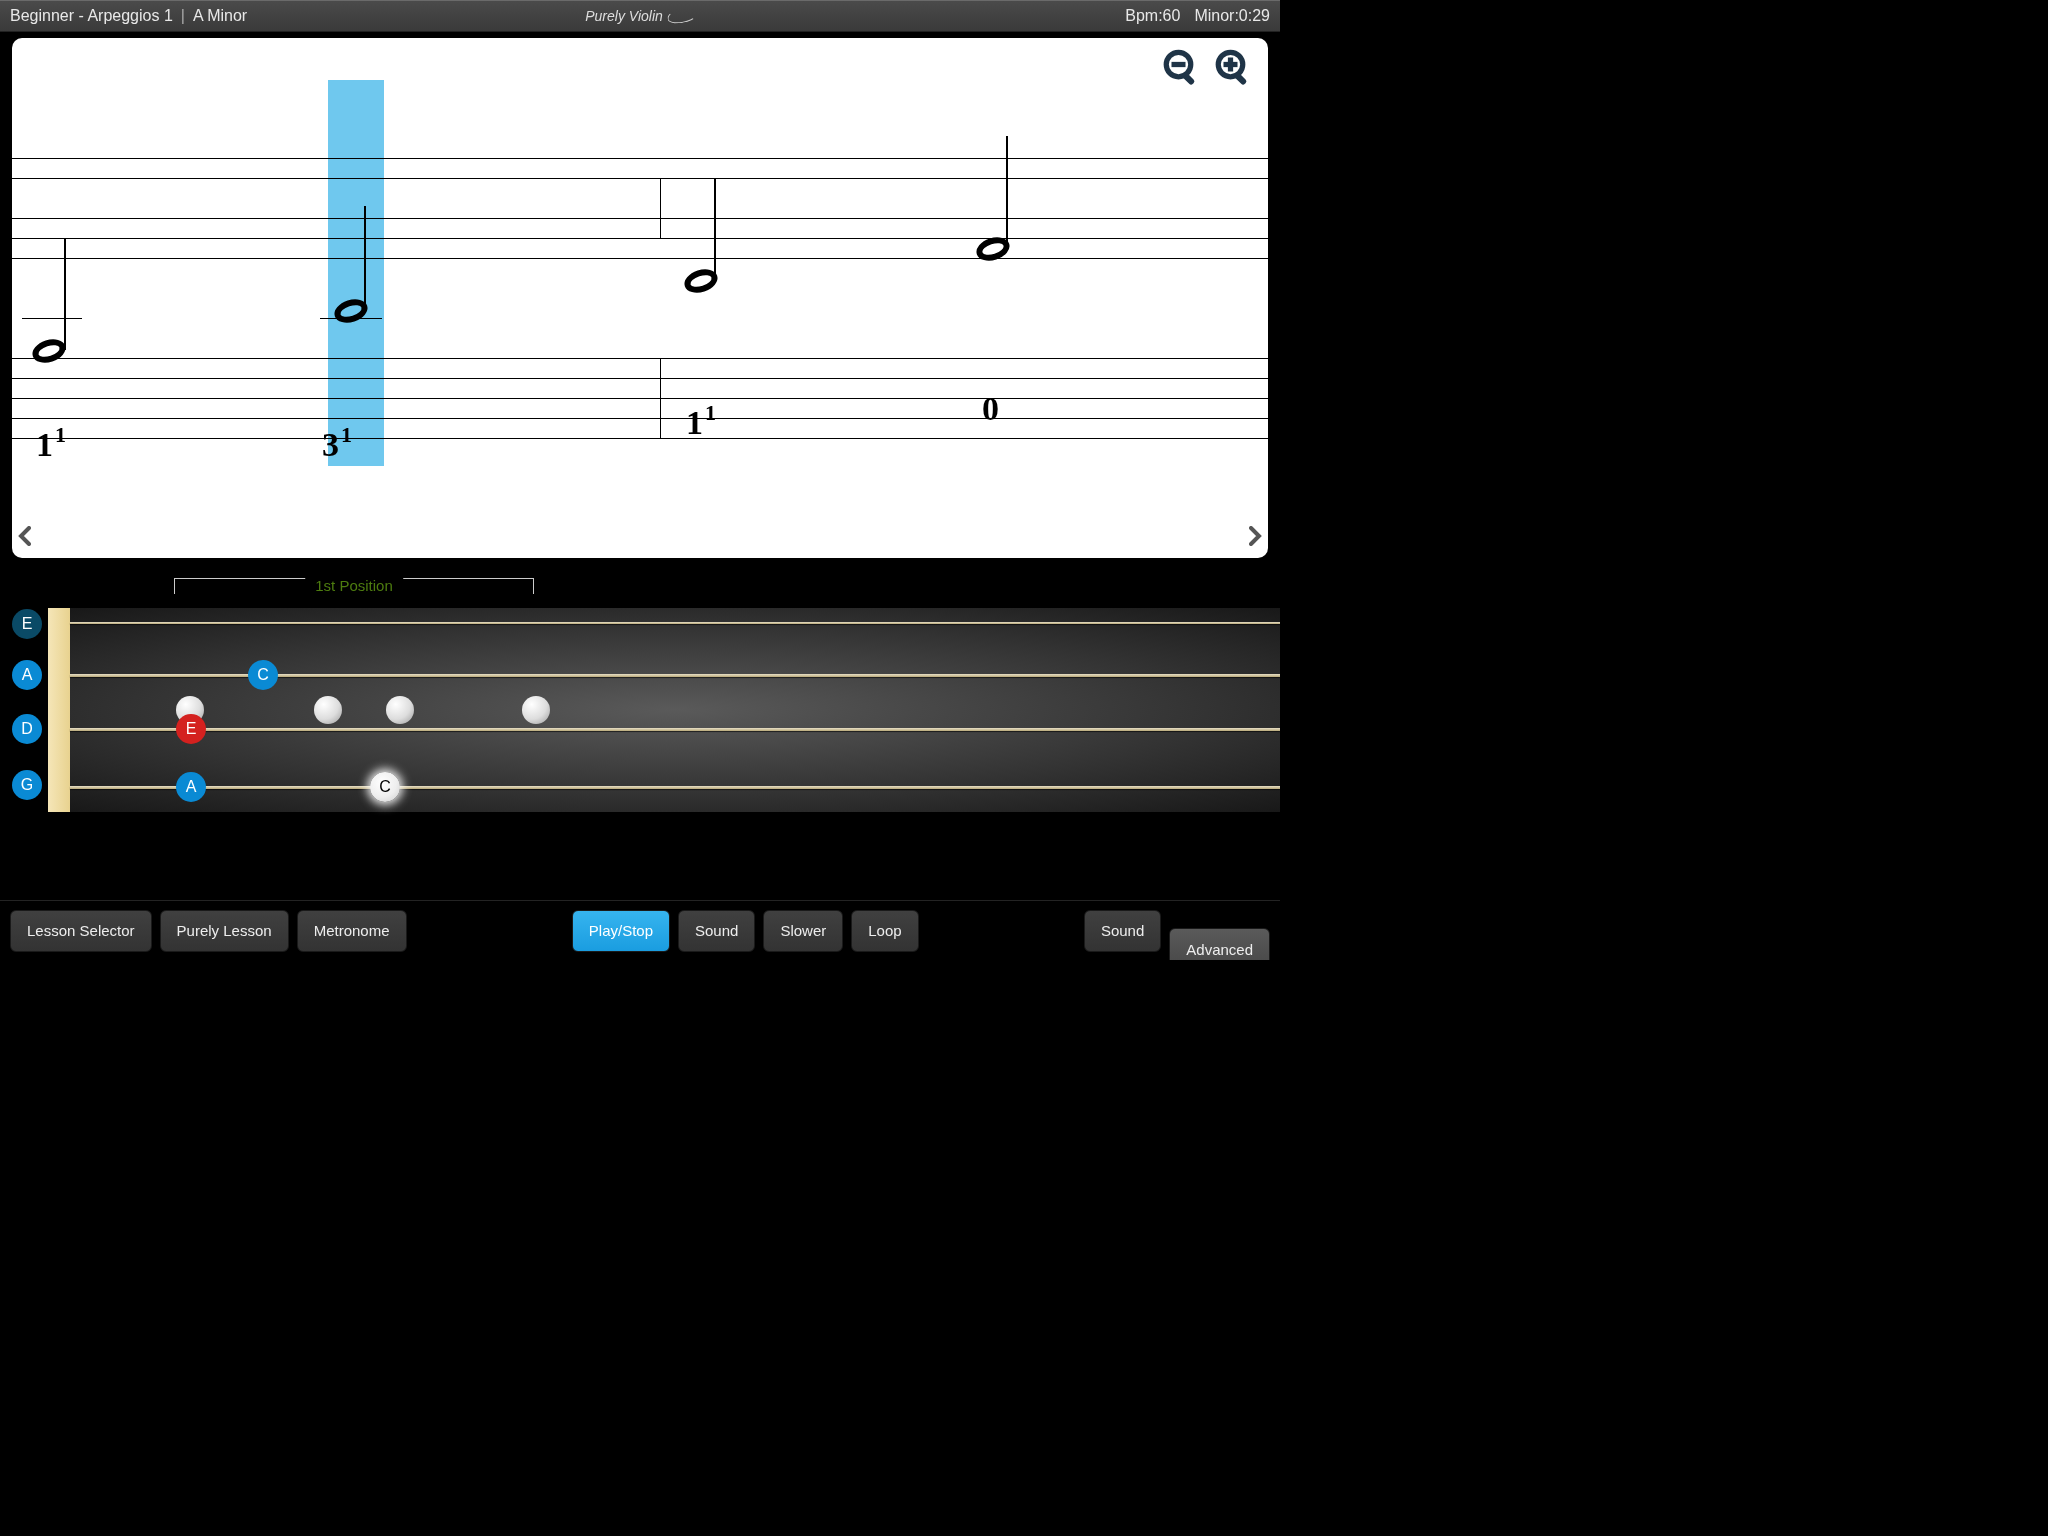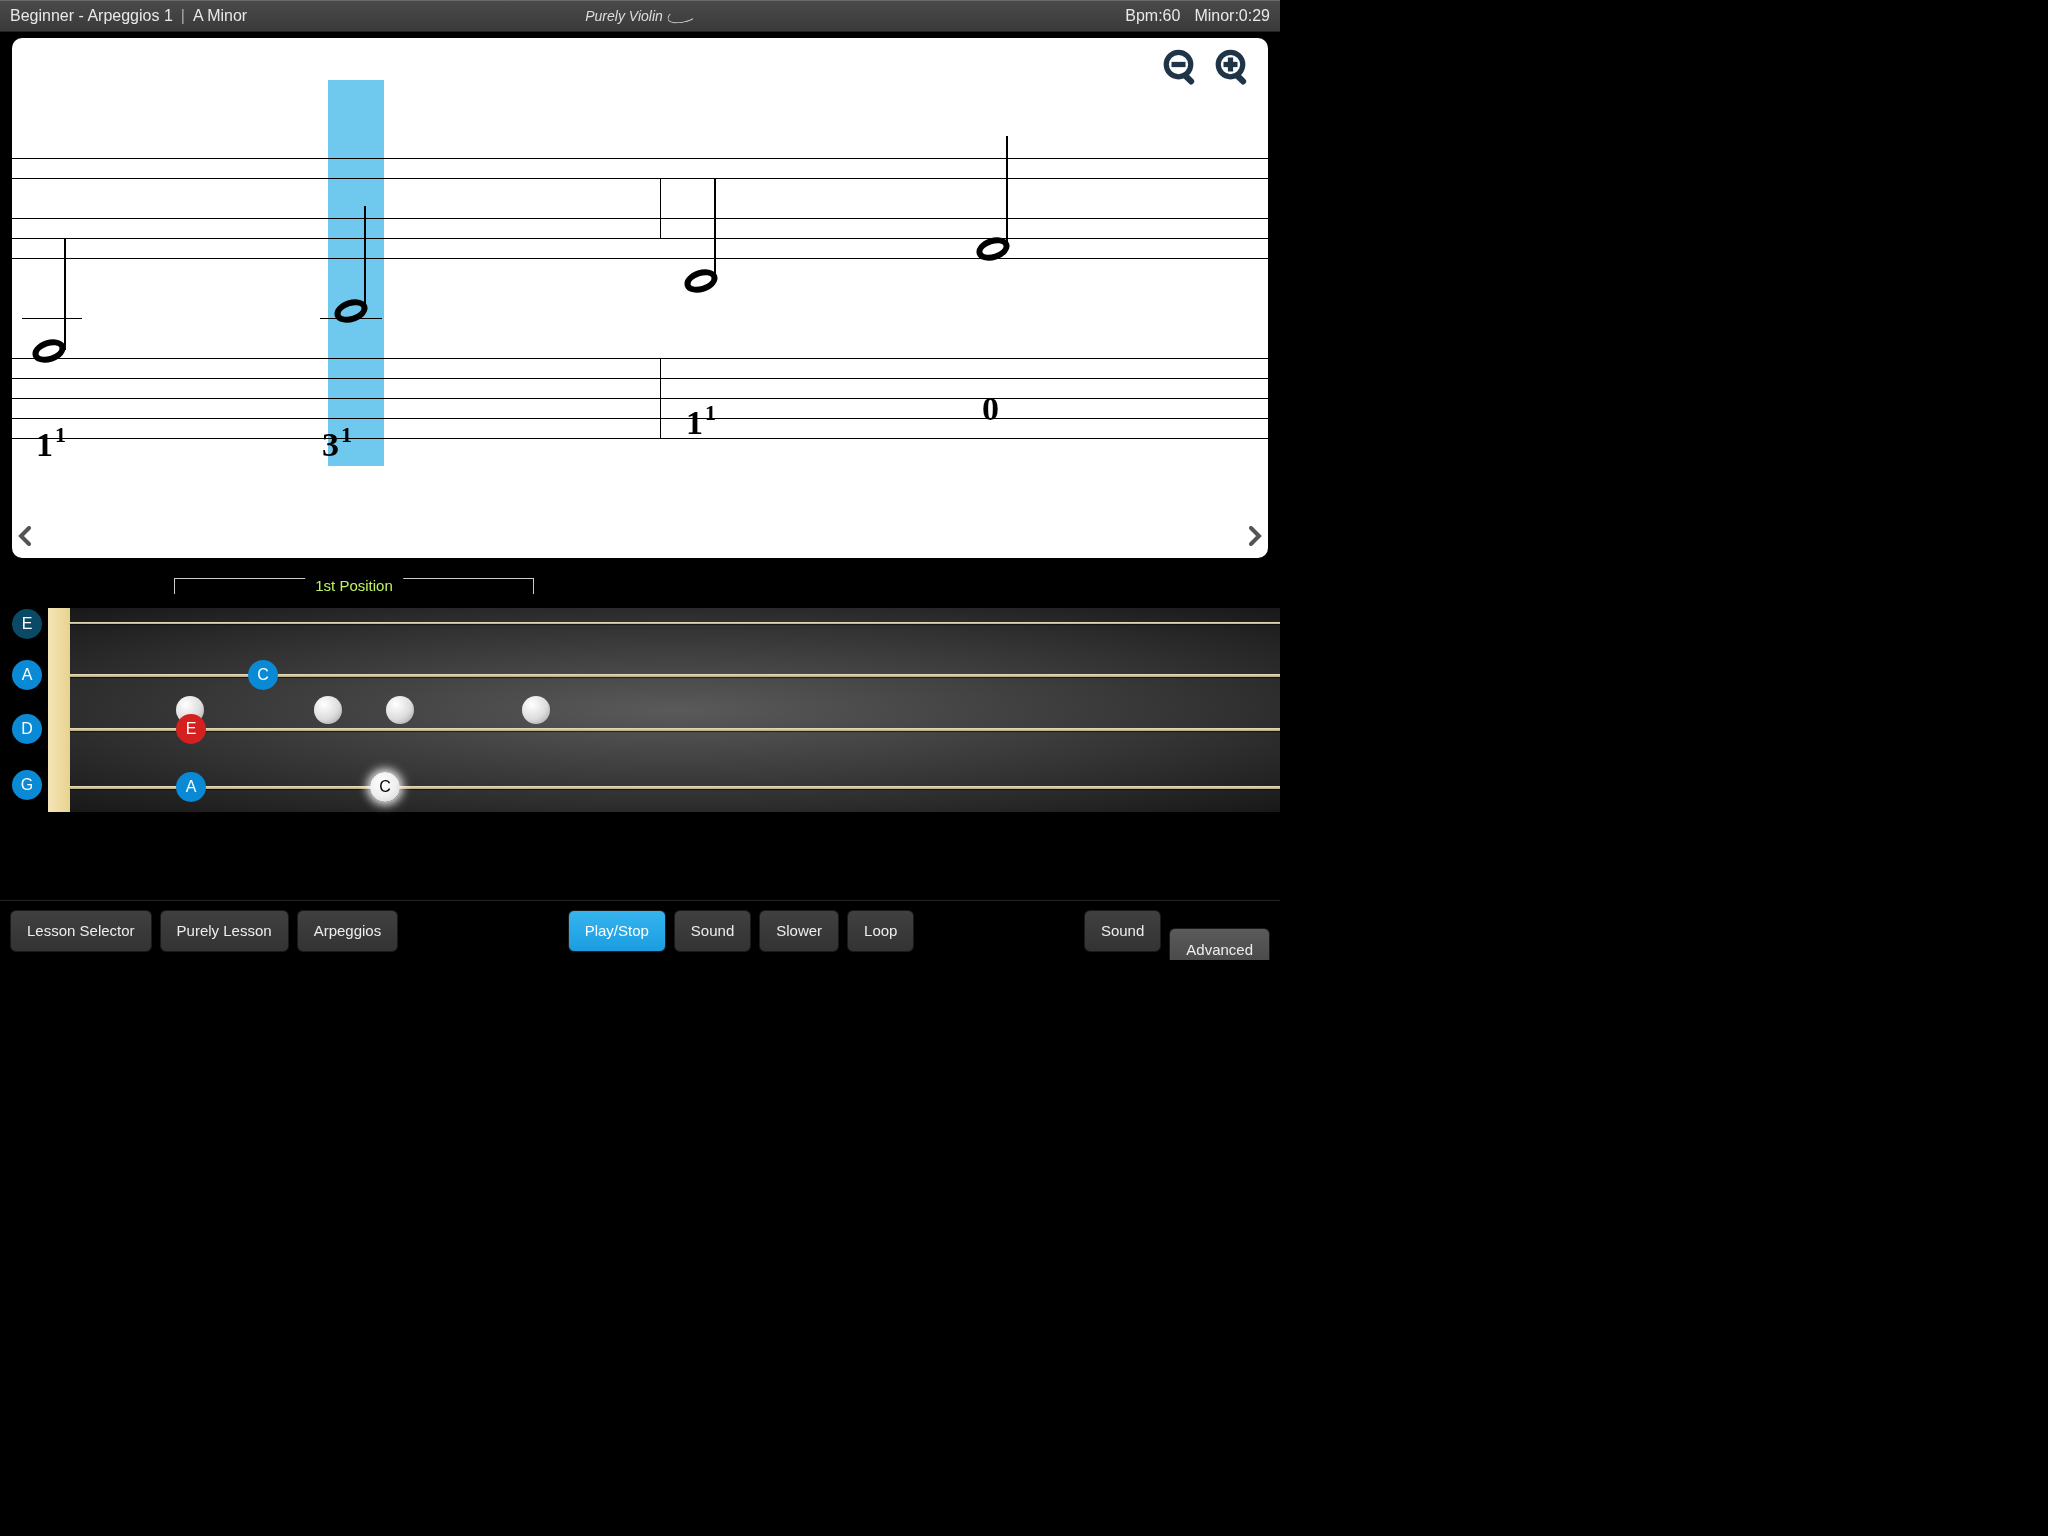--- a/index.html
+++ b/index.html
@@ -188,21 +188,21 @@
     top: 568px;
     height: 300px;
     background: #000;
   }
   .position-bracket {
     position: absolute;
     left: 174px; top: 10px;
     width: 360px; height: 16px;
     border: 1px solid #ccc;
     border-bottom: none;
-    color: #bef264;
+    color: #4d7c0f;
     font-size: 15px;
   }
   .position-bracket span {
     position: absolute; top: -2px; left: 50%; transform: translateX(-50%);
     background: #000; padding: 0 10px;
   }
 
   .nut {
     position: absolute;
     left: 48px; top: 40px;
@@ -411,21 +411,21 @@
     <div class="fret-note blue" style="left:178px; top:52px;">C</div>
     <div class="fret-note red" style="left:106px; top:106px;">E</div>
     <div class="fret-note blue" style="left:106px; top:164px;">A</div>
     <div class="fret-note white-glow" style="left:300px; top:164px;">C</div>
   </div>
 </div>
 
 <div class="bottom-bar">
   <div class="btn">Lesson Selector</div>
   <div class="btn">Purely Lesson</div>
-  <div class="btn">Arpeggios</div>
+  <div class="btn">Metronome</div>
   <div class="spacer"></div>
   <div class="btn primary">Play/Stop</div>
   <div class="btn">Sound</div>
   <div class="btn">Slower</div>
   <div class="btn">Loop</div>
   <div class="spacer"></div>
   <div class="btn">Sound</div>
   <div class="btn light">Advanced</div>
 </div>
 

